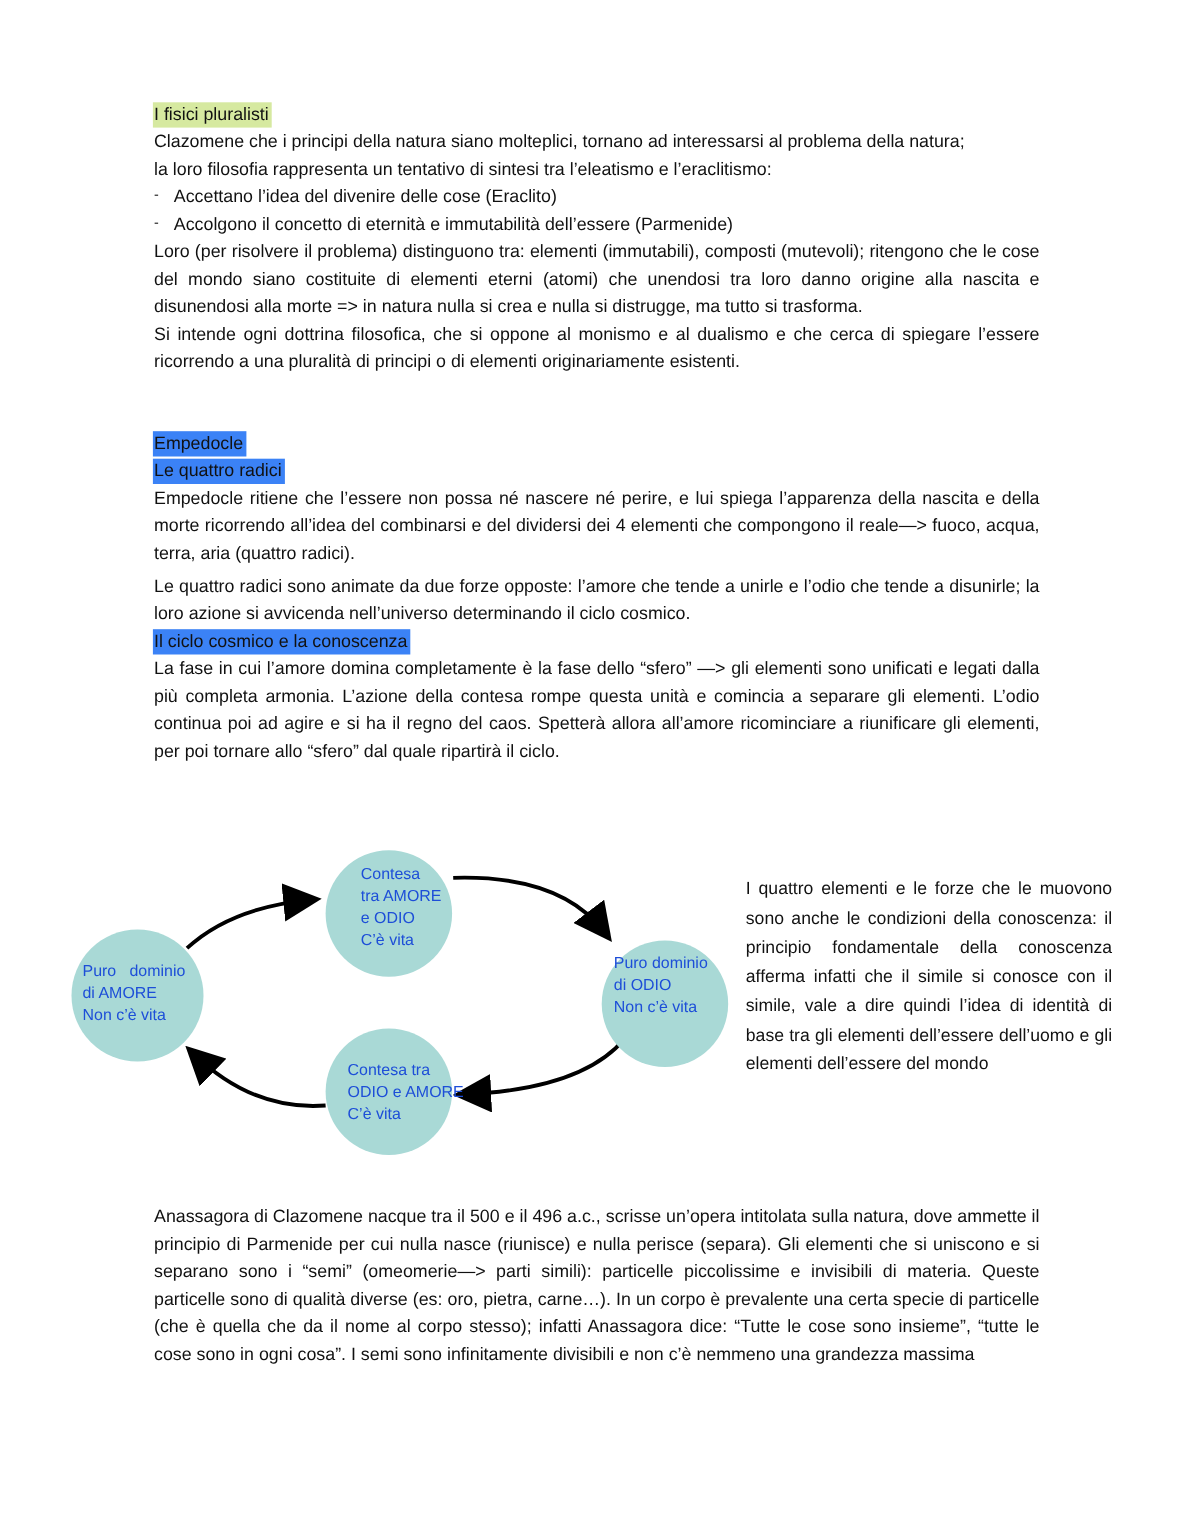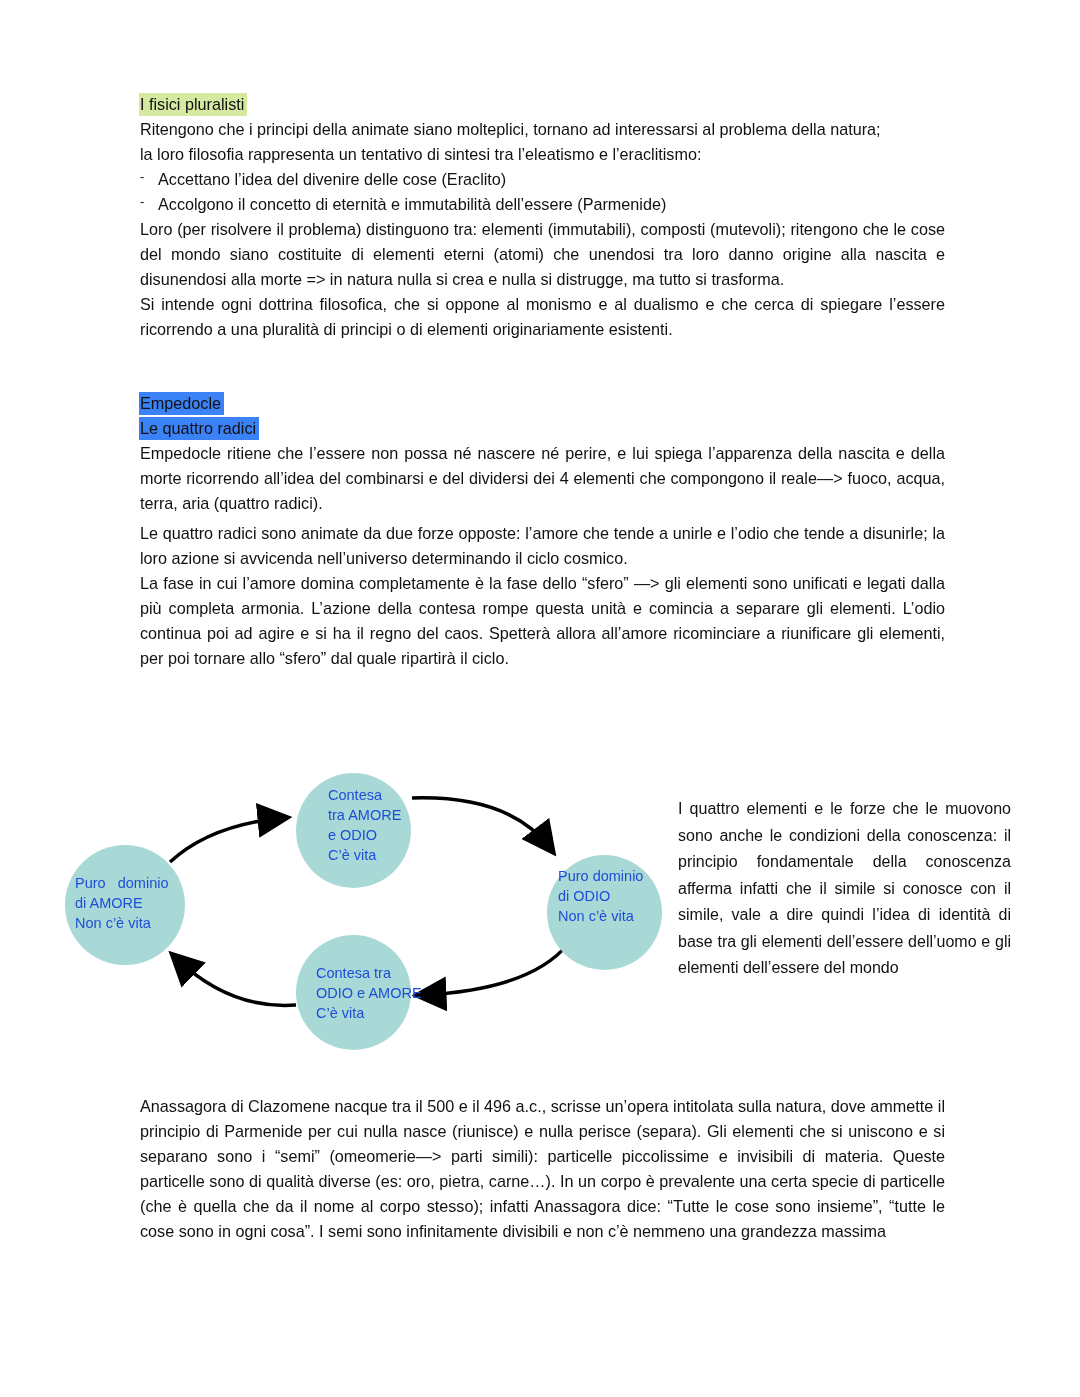--- a/index.html
+++ b/index.html
@@ -20,40 +20,41 @@
   .side { position:absolute; left:678px; top:796px; width:333px; font-size:16px; line-height:26.5px; text-align:justify; }
   .side .p { text-align:justify; }
 </style>
 </head>
 <body>
 
 <div class="page">
 
   <div class="block" style="top:92px;">
     <div><span class="hl green">I fisici pluralisti</span></div>
-    <div style="white-space:nowrap;">Ritengono che i principi della animate siano molteplici, tornano ad interessarsi al problema della natura;</div>
+    <div style="white-space:nowrap;">Clazomene che i principi della natura siano molteplici, tornano ad interessarsi al problema della natura;</div>
     <div>la loro filosofia rappresenta un tentativo di sintesi tra l’eleatismo e l’eraclitismo:</div>
     <div class="bullet">
       <span class="dash">-</span>
       <span>Accettano l’idea del divenire delle cose (Eraclito)</span>
     </div>
     <div class="bullet">
       <span class="dash">-</span>
       <span>Accolgono il concetto di eternità e immutabilità dell’essere (Parmenide)</span>
     </div>
     <p class="p">Loro (per risolvere il problema) distinguono tra: elementi (immutabili), composti (mutevoli); ritengono che le cose del mondo siano costituite di elementi eterni (atomi) che unendosi tra loro danno origine alla nascita e disunendosi alla morte =&gt; in natura nulla si crea e nulla si distrugge, ma tutto si trasforma.</p>
     <p class="p">Si intende ogni dottrina filosofica, che si oppone al monismo e al dualismo e che cerca di spiegare l’essere ricorrendo a una pluralità di principi o di elementi originariamente esistenti.</p>
   </div>
 
   <div class="block" style="top:391px;">
     <div><span class="hl teal">Empedocle</span></div>
     <div><span class="hl teal">Le quattro radici</span></div>
     <p class="p">Empedocle ritiene che l’essere non possa né nascere né perire, e lui spiega l’apparenza della nascita e della morte ricorrendo all’idea del combinarsi e del dividersi dei 4 elementi che compongono il reale—&gt; fuoco, acqua, terra, aria (quattro radici).</p>
     <div class="smallgap"></div>
     <p class="p">Le quattro radici sono animate da due forze opposte: l’amore che tende a unirle e l’odio che tende a disunirle; la loro azione si avvicenda nell’universo determinando il ciclo cosmico.</p>
+    <div><span class="hl teal">Il ciclo cosmico e la conoscenza</span></div>
     <p class="p">La fase in cui l’amore domina completamente è la fase dello “sfero” —&gt; gli elementi sono unificati e legati dalla più completa armonia. L’azione della contesa rompe questa unità e comincia a separare gli elementi. L’odio continua poi ad agire e si ha il regno del caos. Spetterà allora all’amore ricominciare a riunificare gli elementi, per poi tornare allo “sfero” dal quale ripartirà il ciclo.</p>
   </div>
 
   <div class="diagram">
     <svg width="610" height="285" style="position:absolute;left:0;top:0;">
       <defs>
         <marker id="ah" markerWidth="10" markerHeight="10" refX="7" refY="5" orient="auto" markerUnits="strokeWidth">
           <path d="M0,0 L10,5 L0,10 z" fill="#000"></path>
         </marker>
       </defs>

